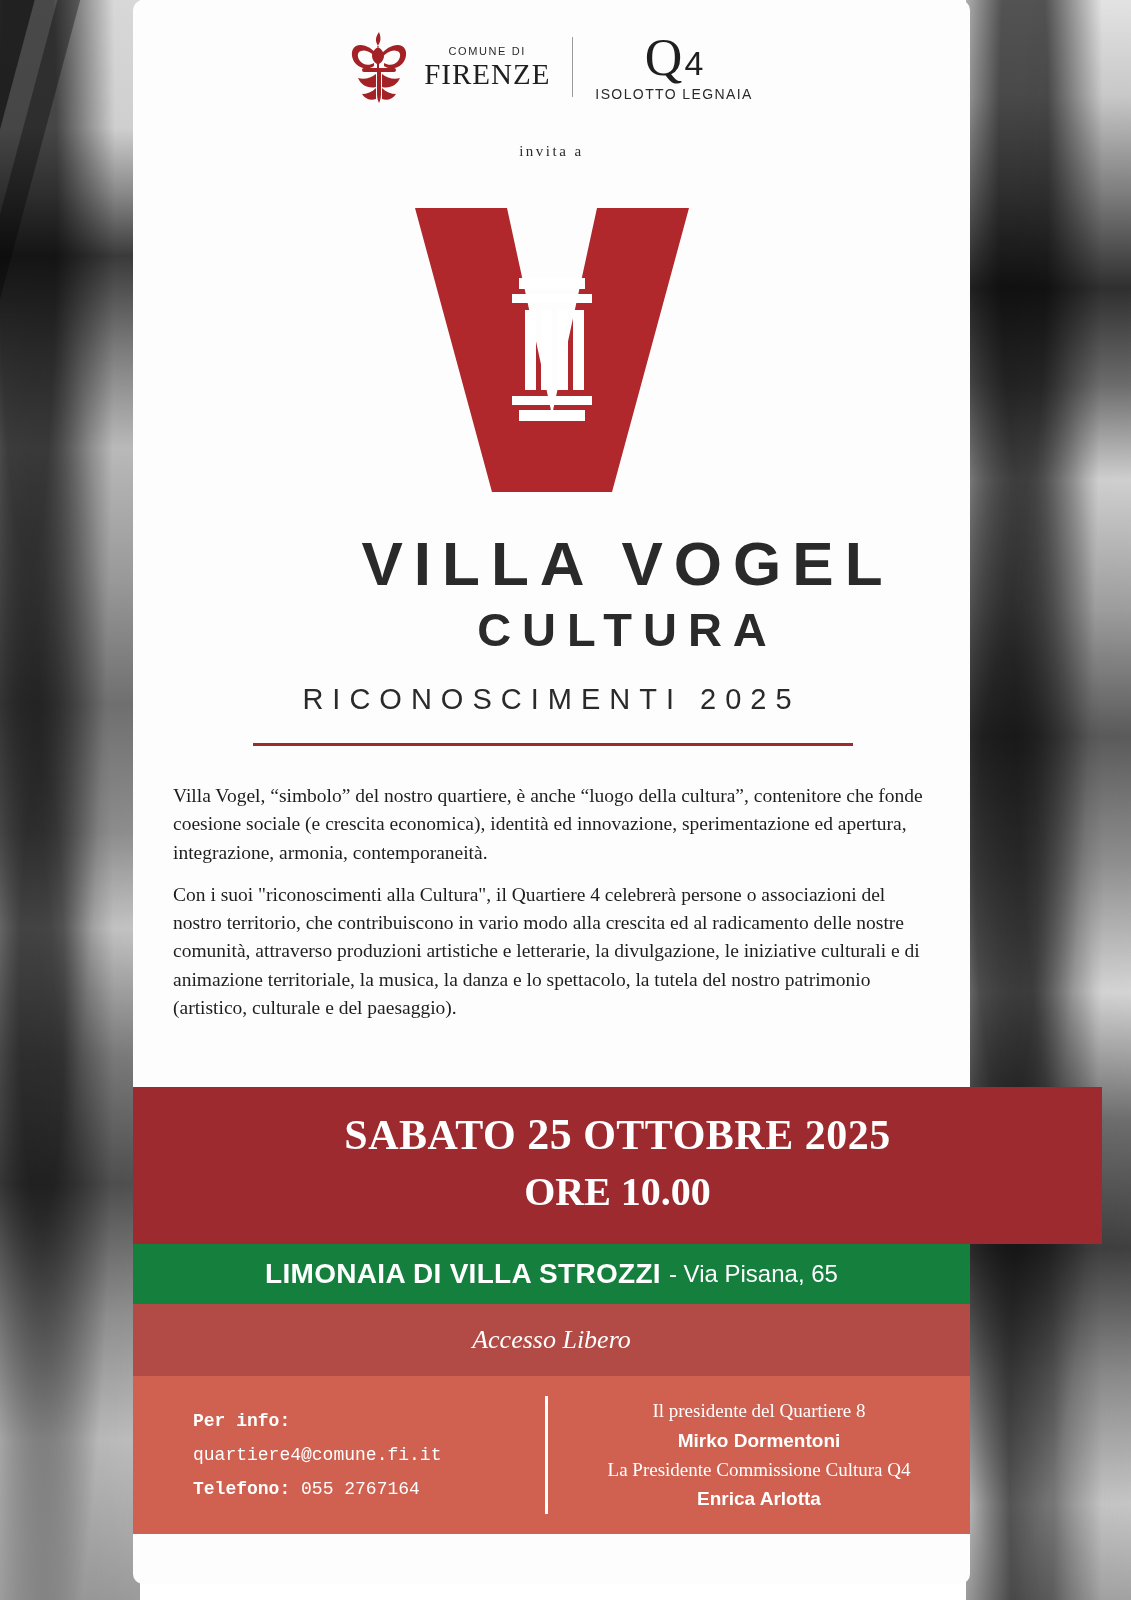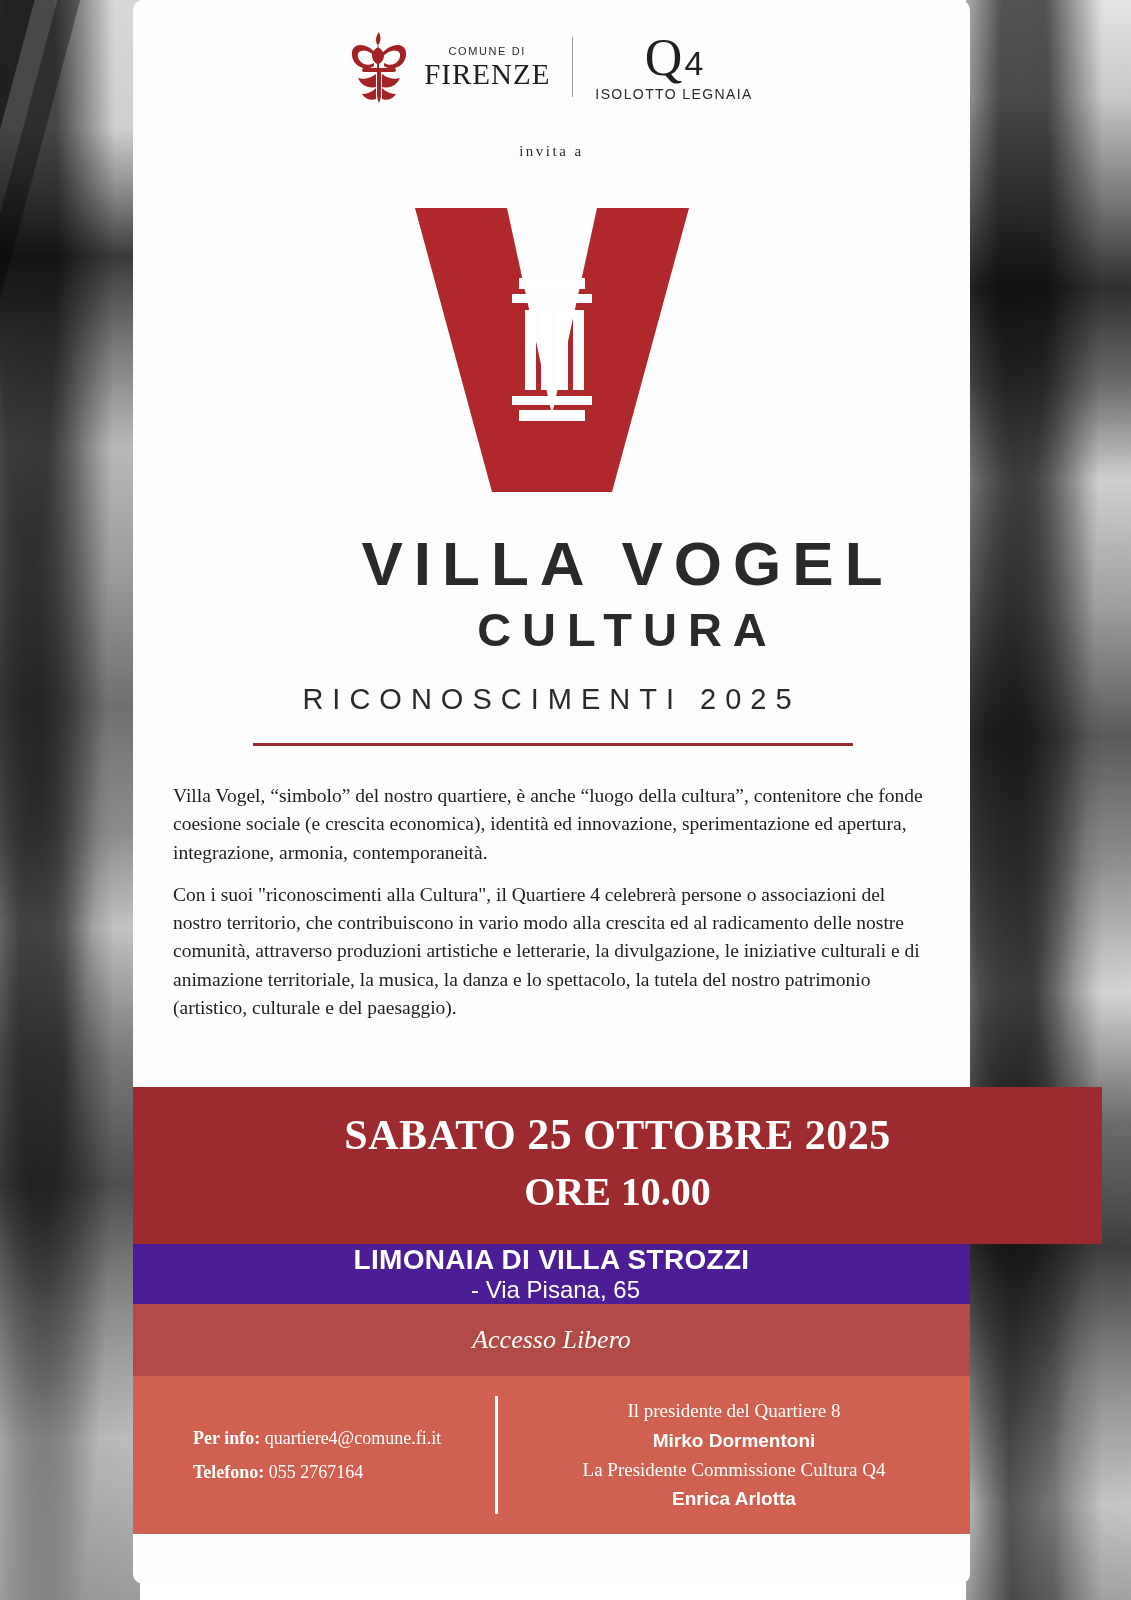--- a/index.html
+++ b/index.html
@@ -240,27 +240,26 @@
     font-weight: bold;
     font-size: 40px;
     margin-top: 8px;
   }
   .band-place {
     position: absolute;
     left: 0;
     top: 1244px;
     width: 837px;
     height: 60px;
-    background: #4c1d95;
+    background: #15803d;
     color: #ffffff;
     display: flex;
     align-items: center;
     justify-content: center;
     font-family: "Liberation Sans", sans-serif;
-    flex-direction: column;
   }
   .place-main { font-size: 28px; font-weight: bold; letter-spacing: 0.3px; }
   .place-sub { font-size: 24px; font-weight: normal; margin-left: 8px; }
   .band-access {
     position: absolute;
     left: 0;
     top: 1304px;
     width: 837px;
     height: 72px;
     background: #b24a45;
@@ -277,24 +276,24 @@
     left: 0;
     top: 1376px;
     width: 837px;
     height: 158px;
     background: #d0604f;
     color: #ffffff;
     display: flex;
     align-items: center;
   }
   .footer-left {
-    width: 362px;
+    width: 412px;
     padding-left: 60px;
     box-sizing: border-box;
-    font-family: Liberation Serif, serif;
+    font-family: Liberation Mono, monospace;
     font-size: 18px;
     line-height: 1.9;
   }
   .footer-left b { font-weight: bold; }
   .footer-div {
     width: 3px;
     height: 118px;
     background: #ffffff;
   }
   .footer-right {

